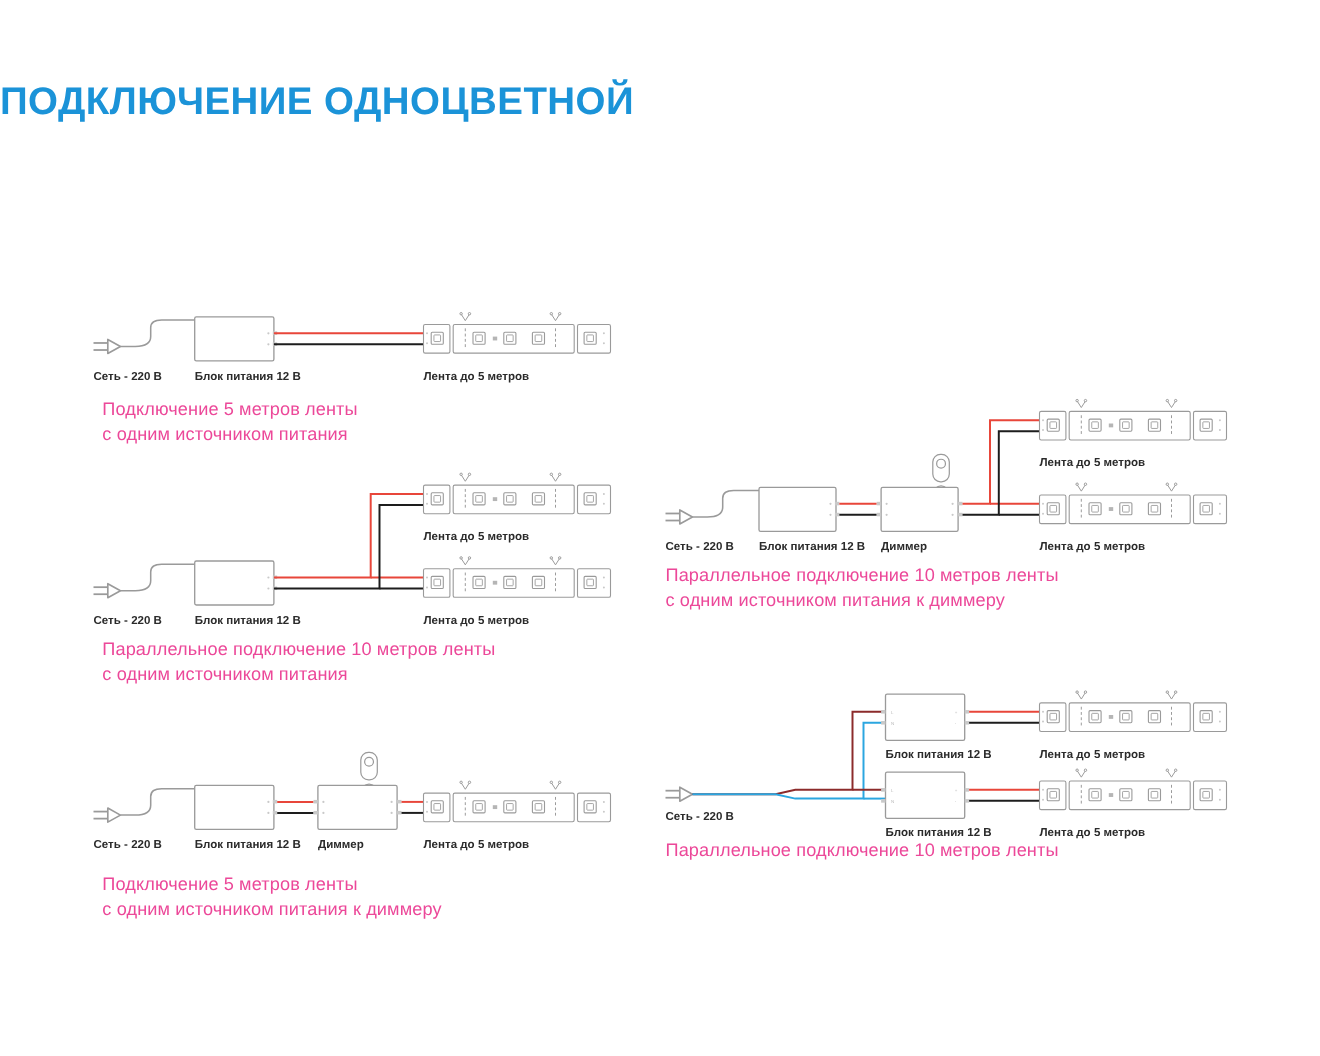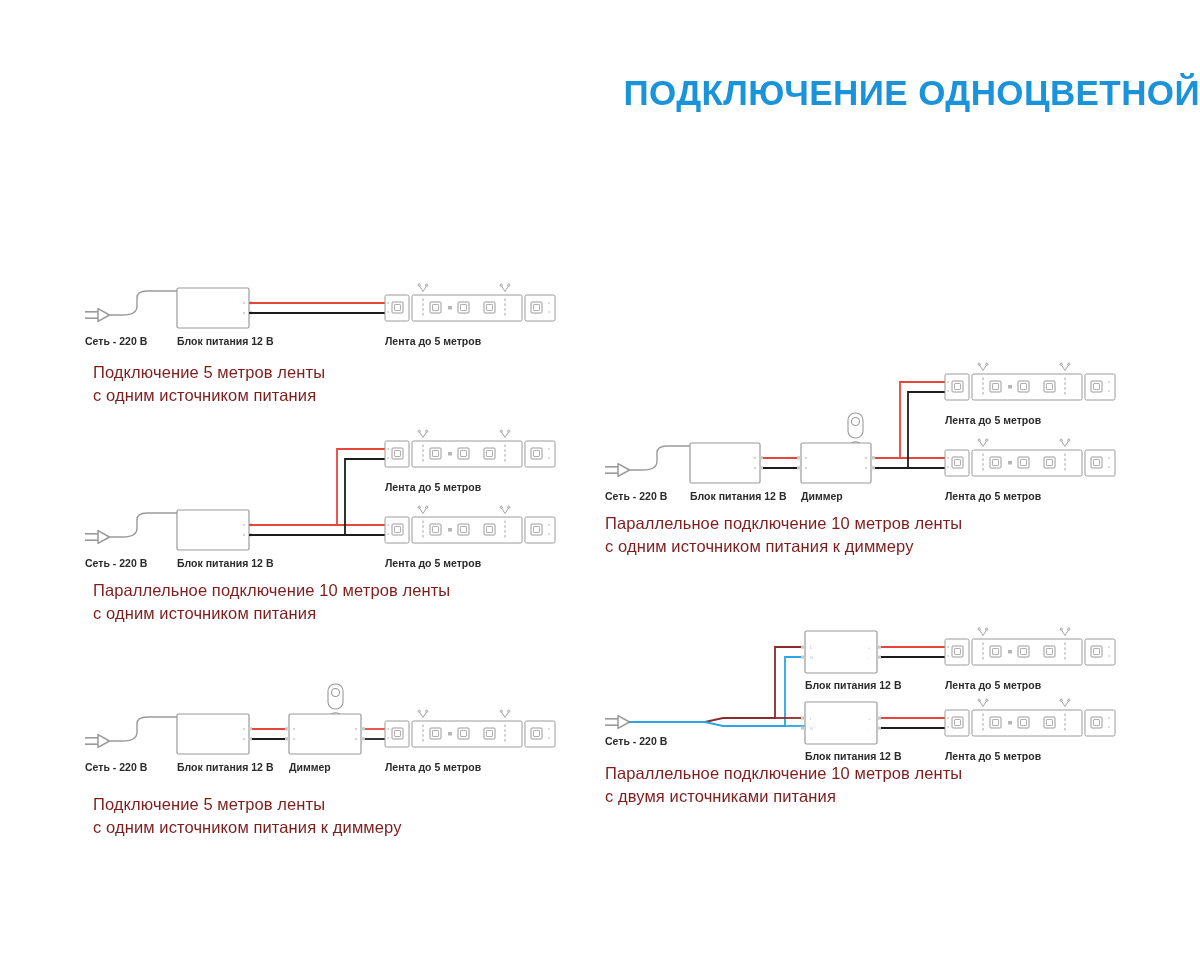--- a/index.html
+++ b/index.html
@@ -9,39 +9,39 @@
     background:#ffffff;
     font-family:"Liberation Sans","DejaVu Sans",sans-serif;
     overflow:hidden;
     position:relative;
   }
   .page{position:relative;width:1200px;height:960px;}
 
   
   .title-block{
     position:absolute;left:0;top:72px;width:1200px;
-    text-align:right;
+    text-align:left;
   }
   .title-line{
     color:#1b93d8;
     font-weight:bold;
     font-size:35px;
     letter-spacing:0.4px;
     line-height:1.22;
     white-space:nowrap;
   }
 
   
   .figure{position:absolute;}
   .figure svg{display:block;overflow:visible;}
 
   
   .caption{
     position:absolute;
-    color:#7f1d1d;
+    color:#ec4899;
     font-size:16.5px;
     line-height:1.42;
     letter-spacing:0.1px;
     white-space:nowrap;
   }
   .caption div{display:block;}
 
   
   .lbl{
     font-family:"Liberation Sans","DejaVu Sans",sans-serif;
@@ -359,16 +359,15 @@
 
       <text class="lbl" x="340" y="64">Лента до 5 метров</text>
       <text class="lbl" x="200" y="64">Блок питания 12 В</text>
       <text class="lbl" x="0" y="120">Сеть - 220 В</text>
       <text class="lbl" x="340" y="135">Лента до 5 метров</text>
       <text class="lbl" x="200" y="135">Блок питания 12 В</text>
     </svg>
   </div>
   <div class="caption" style="left:605px;top:762px;">
     <div>Параллельное подключение 10 метров ленты</div>
-    <div>с двумя источниками питания</div>
   </div>
 
 </div>
 
 </body></html>

